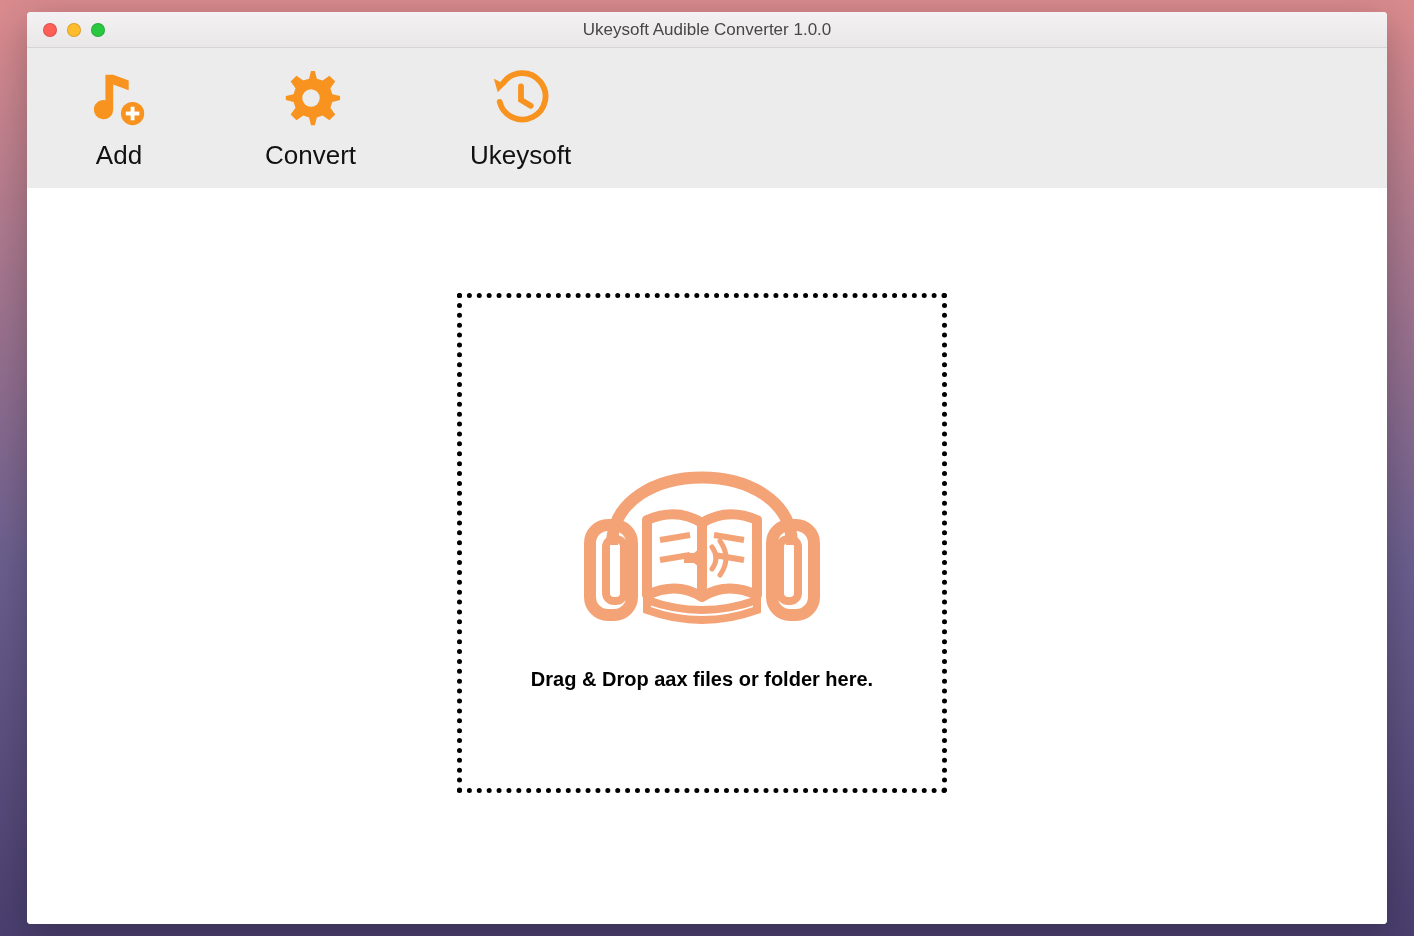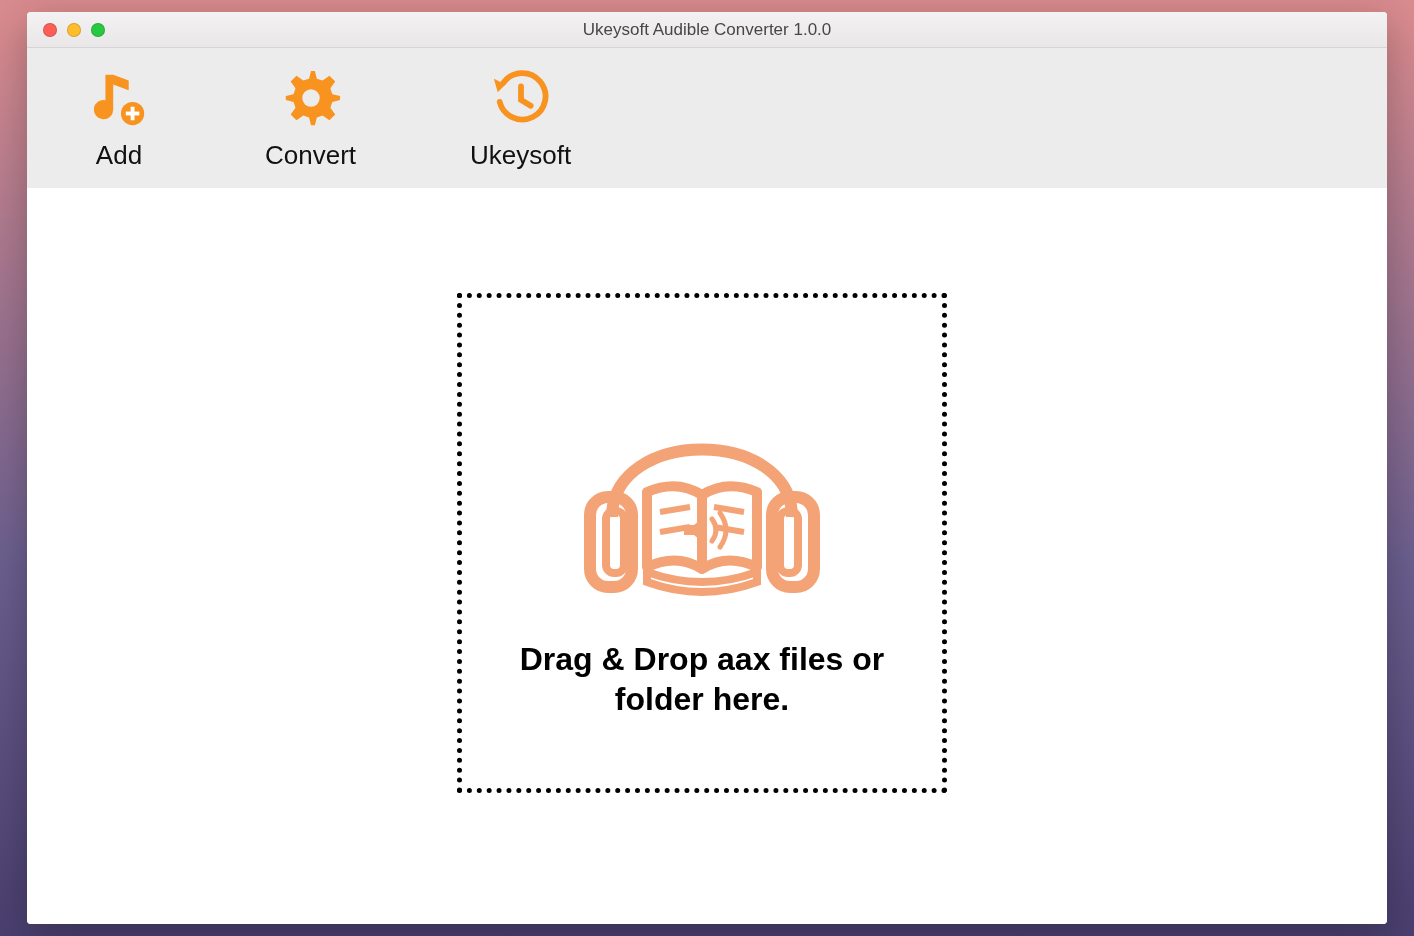--- a/index.html
+++ b/index.html
@@ -93,21 +93,21 @@
   align-items: center;
   justify-content: center;
   padding: 20px;
   cursor: pointer;
 }
 .dz-illustration {
   width: 280px; height: 250px;
   display: flex; align-items: center; justify-content: center;
 }
 .dz-text {
-  font-size: 32px;
+  font-size: 20px;
   font-weight: 700;
   text-align: center;
   color: #000;
   margin-top: 22px;
   line-height: 1.25;
   padding: 0 12px;
 }
 </style>
 </head>
 <body>

